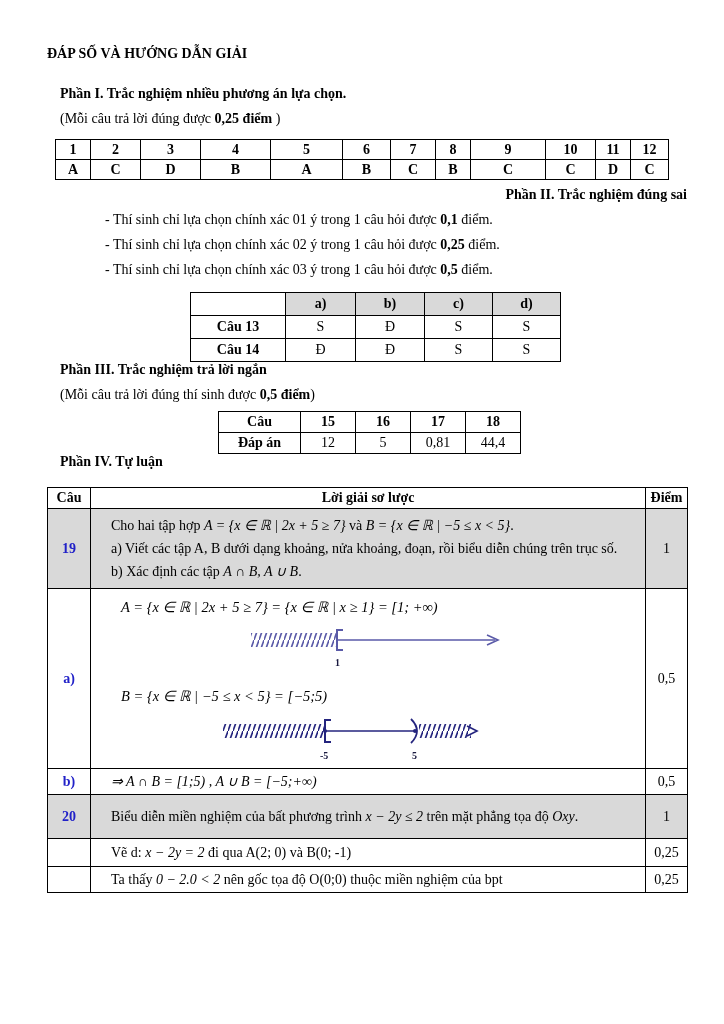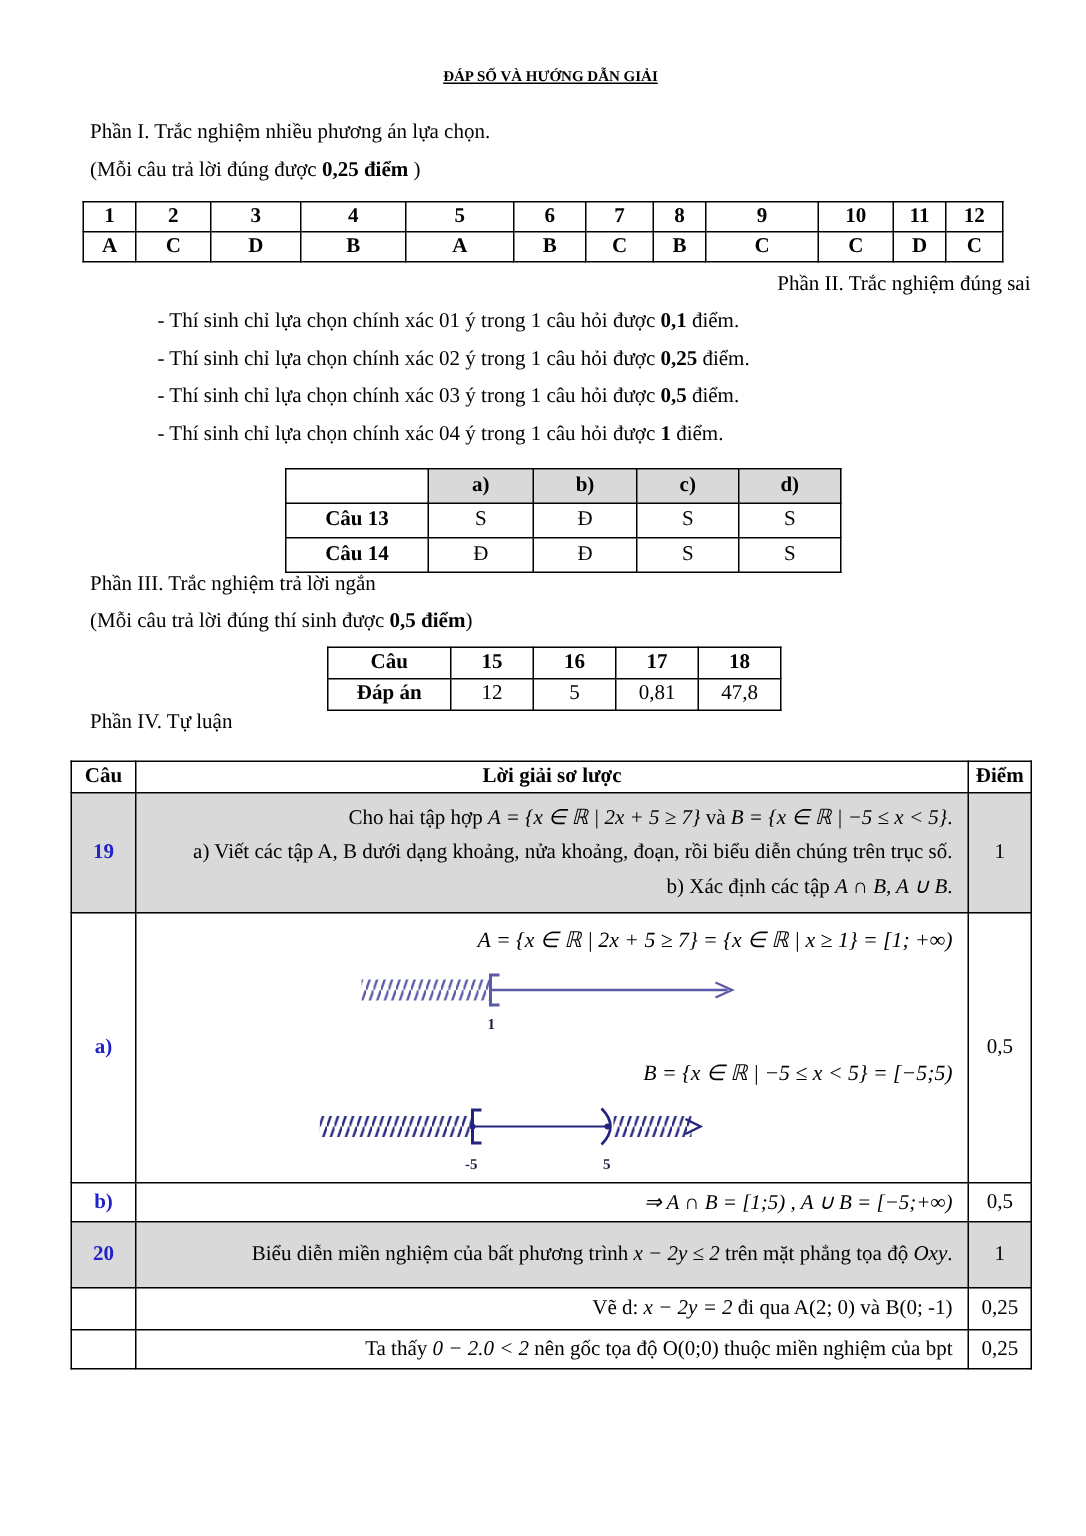--- a/index.html
+++ b/index.html
@@ -5,23 +5,23 @@
   * { margin:0; padding:0; box-sizing:border-box; }
   html,body { background:#ffffff; }
   body {
     width:724px; height:1024px;
     font-family:"Liberation Serif", serif;
     color:#000; font-size:14px;
     position:relative; overflow:hidden;
   }
   .page { width:724px; height:1024px; padding:46px 37px 0 47px; }
 
-  .doc-title { text-align:center; font-weight:bold; font-size:10px; margin-bottom:24px;text-decoration:underline; }
-
-  .heading { font-weight:normal; margin-left:13px; }
+  .doc-title { text-align:left; font-weight:bold; font-size:14px; margin-bottom:24px; }
+
+  .heading { font-weight:bold; margin-left:13px; }
   .para    { margin-left:13px; }
   .seg-b   { font-weight:bold; }
   .seg-m   { font-style:italic; }
 
   .p1-heading { margin-top:16px; }
   .p1-note    { margin-top:9px; }
 
   table { border-collapse:collapse; }
   td { border:1px solid #000; text-align:center; padding:1px 3px; font-size:14px; height:20px; }
 
@@ -43,21 +43,21 @@
   .tbl-short { margin-top:8px; margin-left:171px; width:302px; table-layout:fixed; }
   .tbl-short td { height:21px; }
   .bold { font-weight:bold; }
 
   .p4-heading { }
 
   .tbl-main { margin-top:17px; margin-left:0px; width:640px; table-layout:fixed; }
   .tbl-main td { vertical-align:middle; }
   .tbl-main .head { font-weight:bold; text-align:center; height:21px; }
   .cau-cell  { text-align:center; }
-  .loi-cell  { text-align:right; padding:3px 10px; }
+  .loi-cell  { text-align:left; padding:3px 20px; }
   .diem-cell { text-align:center; }
   .shaded { background:#d9d9d9; }
   .blue-label { color:#2121c8; font-weight:bold; }
 
   .r19 td  { height:66px; }
   .ra td   { height:175px; }
   .rb td   { height:26px; }
   .r20 td  { height:44px; }
   .r20a td { height:28px; }
   .r20b td { height:26px; }
@@ -125,21 +125,20 @@
       <td>D</td>
       <td>C</td>
     </tr>
   </tbody>
     </table>
 
   <div class="heading p2-heading">Phần II. Trắc nghiệm đúng sai</div>
   <div class="rule-line"><span class="seg-n">- Thí sinh chỉ lựa chọn chính xác 01 ý trong 1 câu hỏi được </span><span class="seg-b">0,1</span><span class="seg-n"> điểm.</span></div>
   <div class="rule-line"><span class="seg-n">- Thí sinh chỉ lựa chọn chính xác 02 ý trong 1 câu hỏi được </span><span class="seg-b">0,25</span><span class="seg-n"> điểm.</span></div>
   <div class="rule-line"><span class="seg-n">- Thí sinh chỉ lựa chọn chính xác 03 ý trong 1 câu hỏi được </span><span class="seg-b">0,5</span><span class="seg-n"> điểm.</span></div>
-  <div class="rule-line"><span class="seg-n">- Thí sinh chỉ lựa chọn chính xác 04 ý trong 1 câu hỏi được </span><span class="seg-b">1</span><span class="seg-n"> điểm.</span></div>
 
   <table class="tbl-tf">
     <colgroup>
       <col style="width:95px">
         <col style="width:70px">
         <col style="width:69px">
         <col style="width:68px">
         <col style="width:68px">
     </colgroup>
     <tbody>
@@ -184,21 +183,21 @@
       <td class="bold">15</td>
       <td class="bold">16</td>
       <td class="bold">17</td>
       <td class="bold">18</td>
     </tr>
     <tr>
       <td class="bold">Đáp án</td>
       <td>12</td>
       <td>5</td>
       <td>0,81</td>
-      <td>47,8</td>
+      <td>44,4</td>
     </tr>
   </tbody>
     </table>
 
   <div class="heading p4-heading">Phần IV. Tự luận</div>
 
   <table class="tbl-main">
     <colgroup>
       <col style="width:43px">
         <col style="width:555px">

